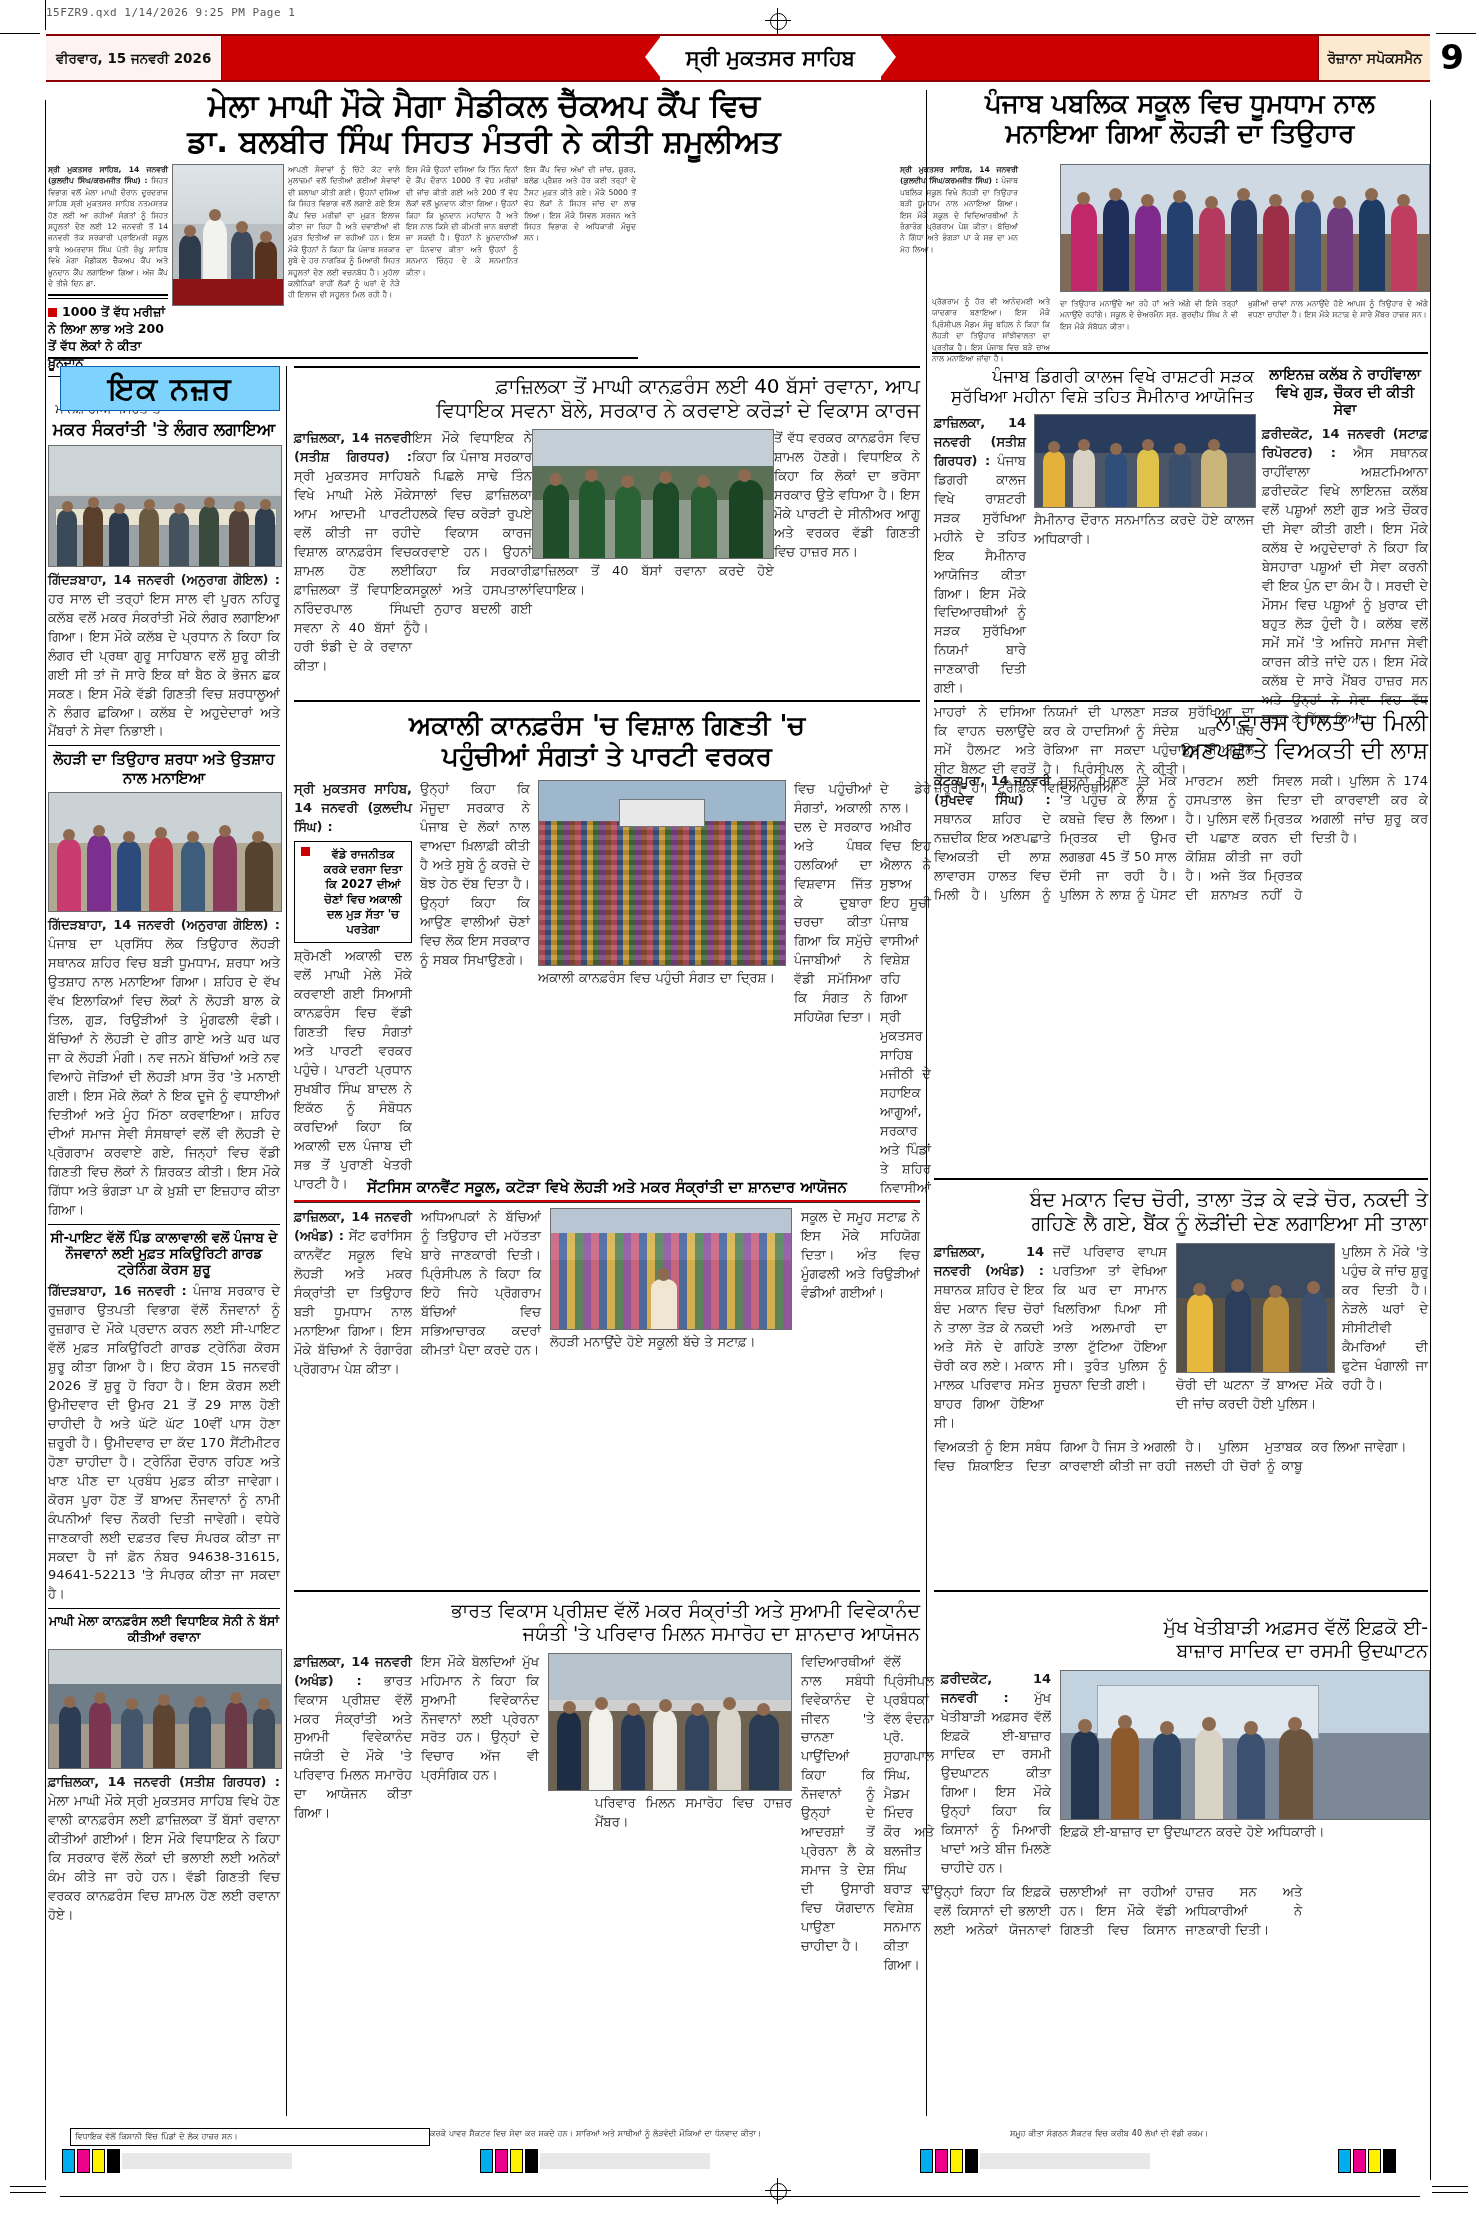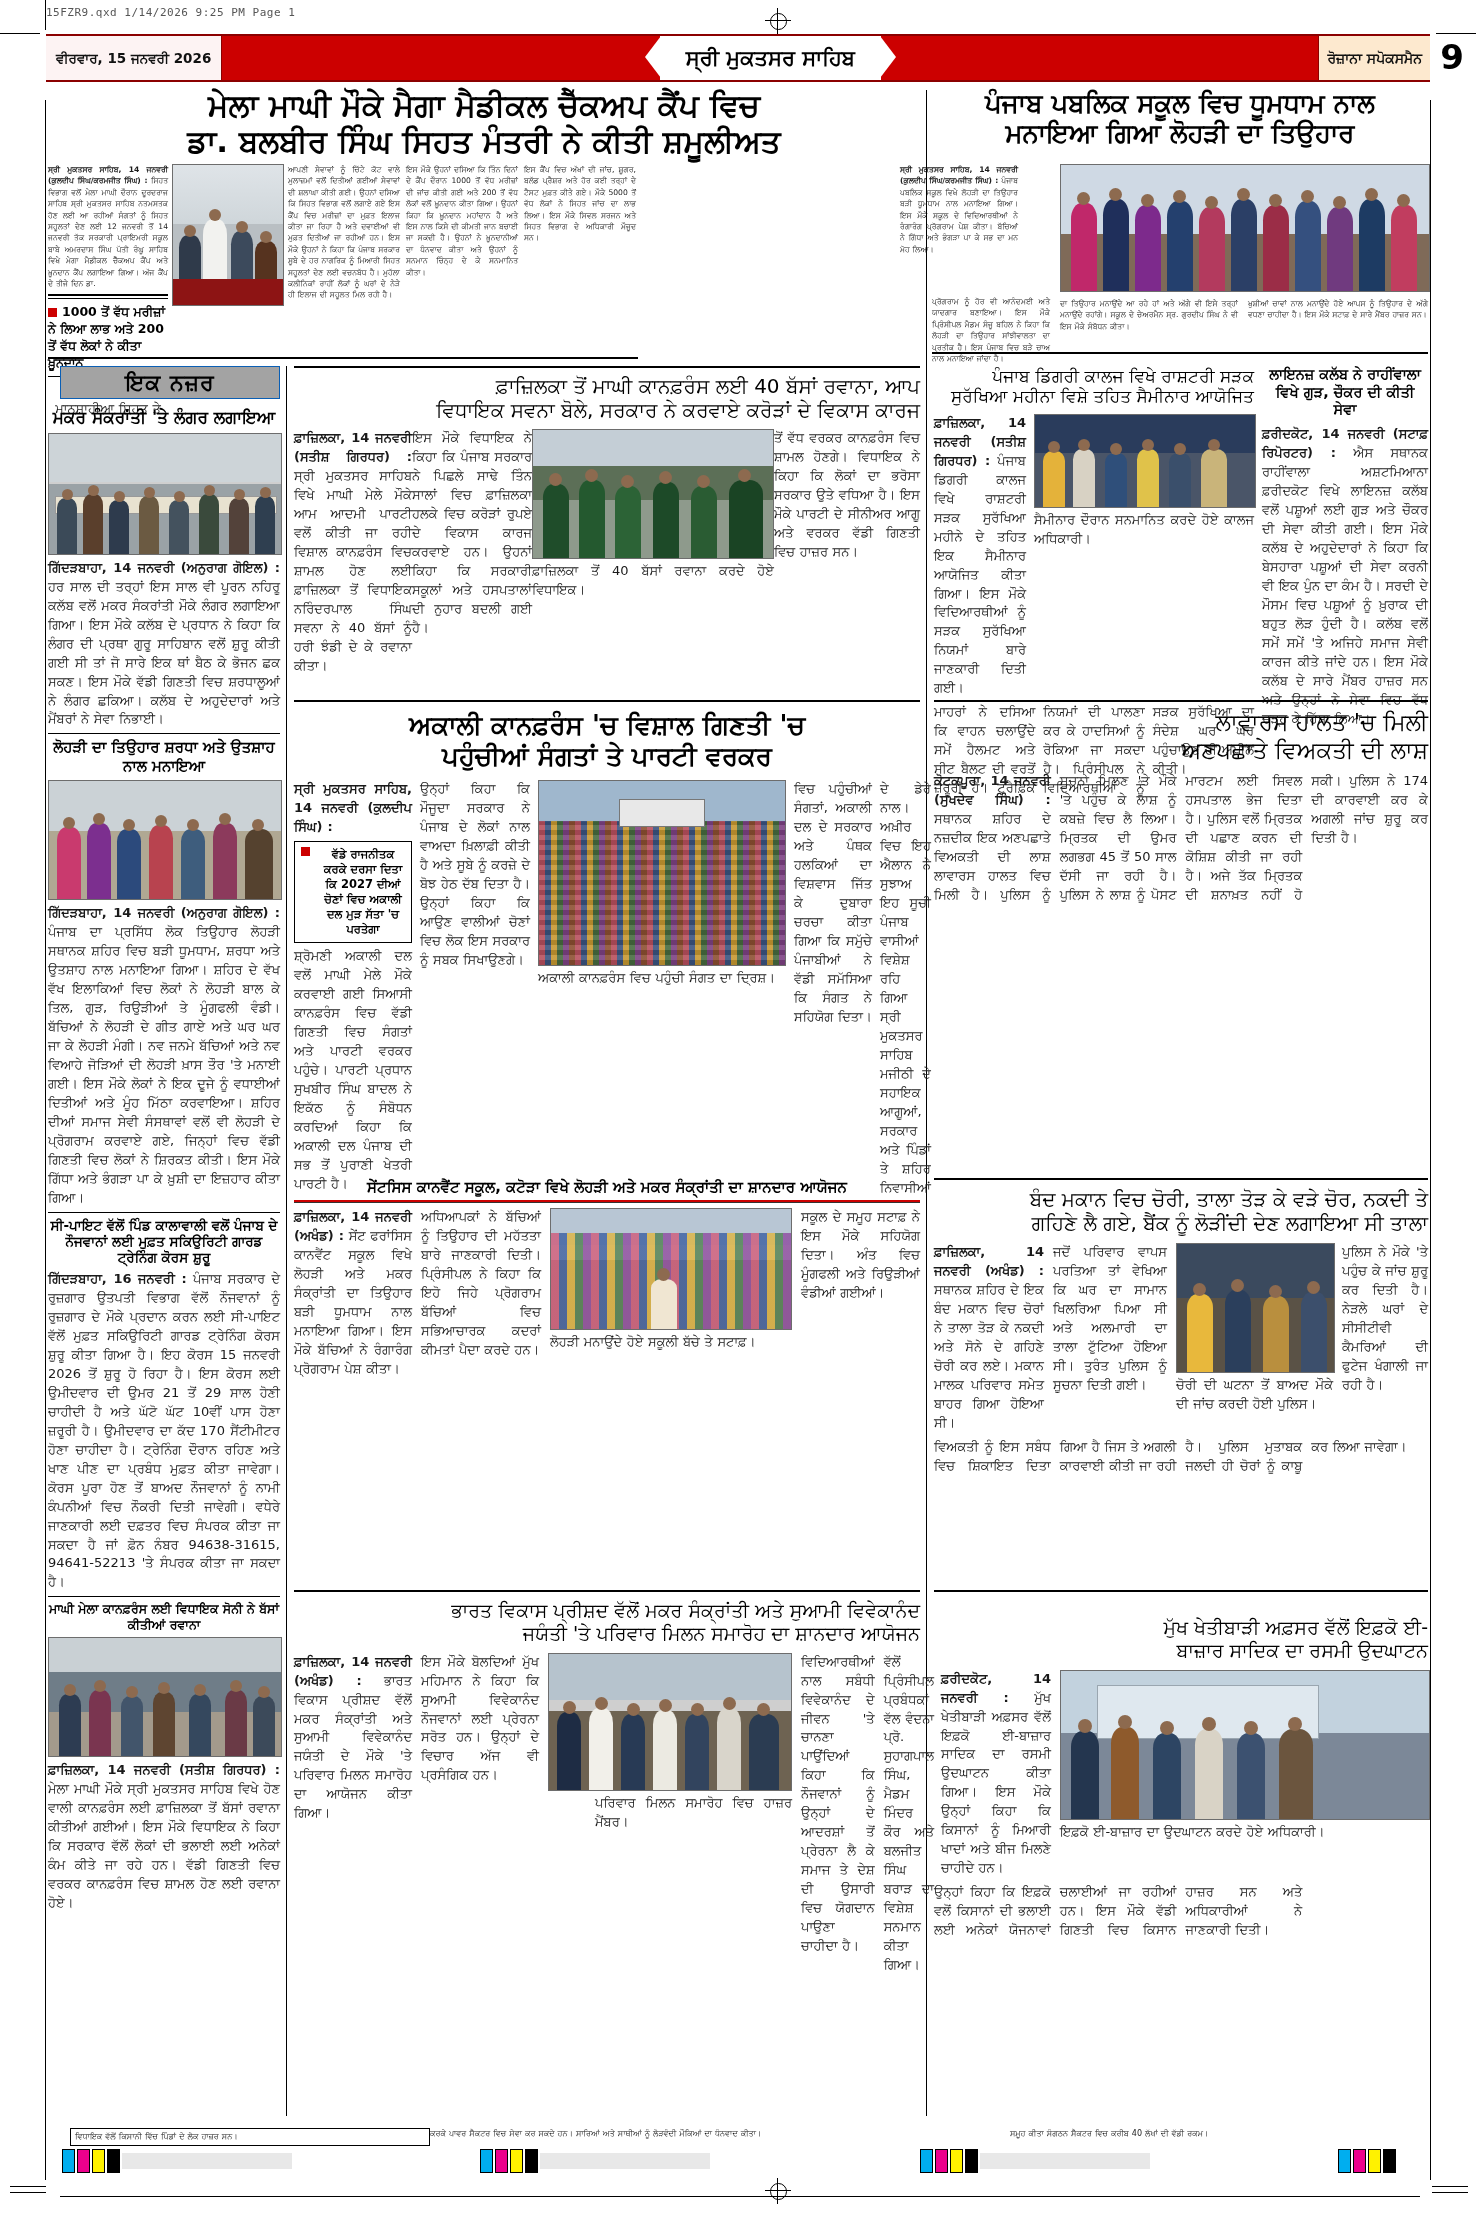--- a/index.html
+++ b/index.html
@@ -38,21 +38,21 @@
 
   .rule-red{border-top:2px solid #cc0000;border-bottom:1px solid #333;height:0;margin:4px 0 5px;}
   .rule-thin{border-top:1px solid #000;margin:4px 0;}
   .rule-dbl{border-top:2px solid #000;border-bottom:1px solid #000;height:2px;margin:5px 0;}
 
   .vrule{position:absolute;background:#000;width:1px;}
 
   .bullet-red{display:inline-block;width:9px;height:9px;background:#cc0000;margin-right:5px;vertical-align:middle;}
   .bullet-line{font-size:12.5px;font-weight:bold;line-height:1.35;}
 
-  .naz-head{background:#a3a3a3;border:1px solid #0a5fb5;text-align:center;font-size:22px;font-weight:bold;color:#000;padding:3px 0;letter-spacing:1px;margin-left:12px;}
+  .naz-head{background:#7dd3fc;border:1px solid #0a5fb5;text-align:center;font-size:31px;font-weight:bold;color:#000;padding:3px 0;letter-spacing:1px;margin-left:12px;}
 
   .box-note{border:1.5px solid #000;padding:5px 6px;display:flex;gap:6px;align-items:flex-start;}
   .box-note .bl{flex:0 0 auto;}
   .box-note .tx{font-size:11.5px;font-weight:bold;line-height:1.3;text-align:center;}
 
   
   .ph-sky{position:absolute;left:0;right:0;top:0;height:42%;}
   .ph-grd{position:absolute;left:0;right:0;bottom:0;height:58%;}
   .fig{position:absolute;bottom:0;border-radius:40% 40% 0 0 / 18% 18% 0 0;}
   .head{position:absolute;border-radius:50%;background:#8d6a4f;}

